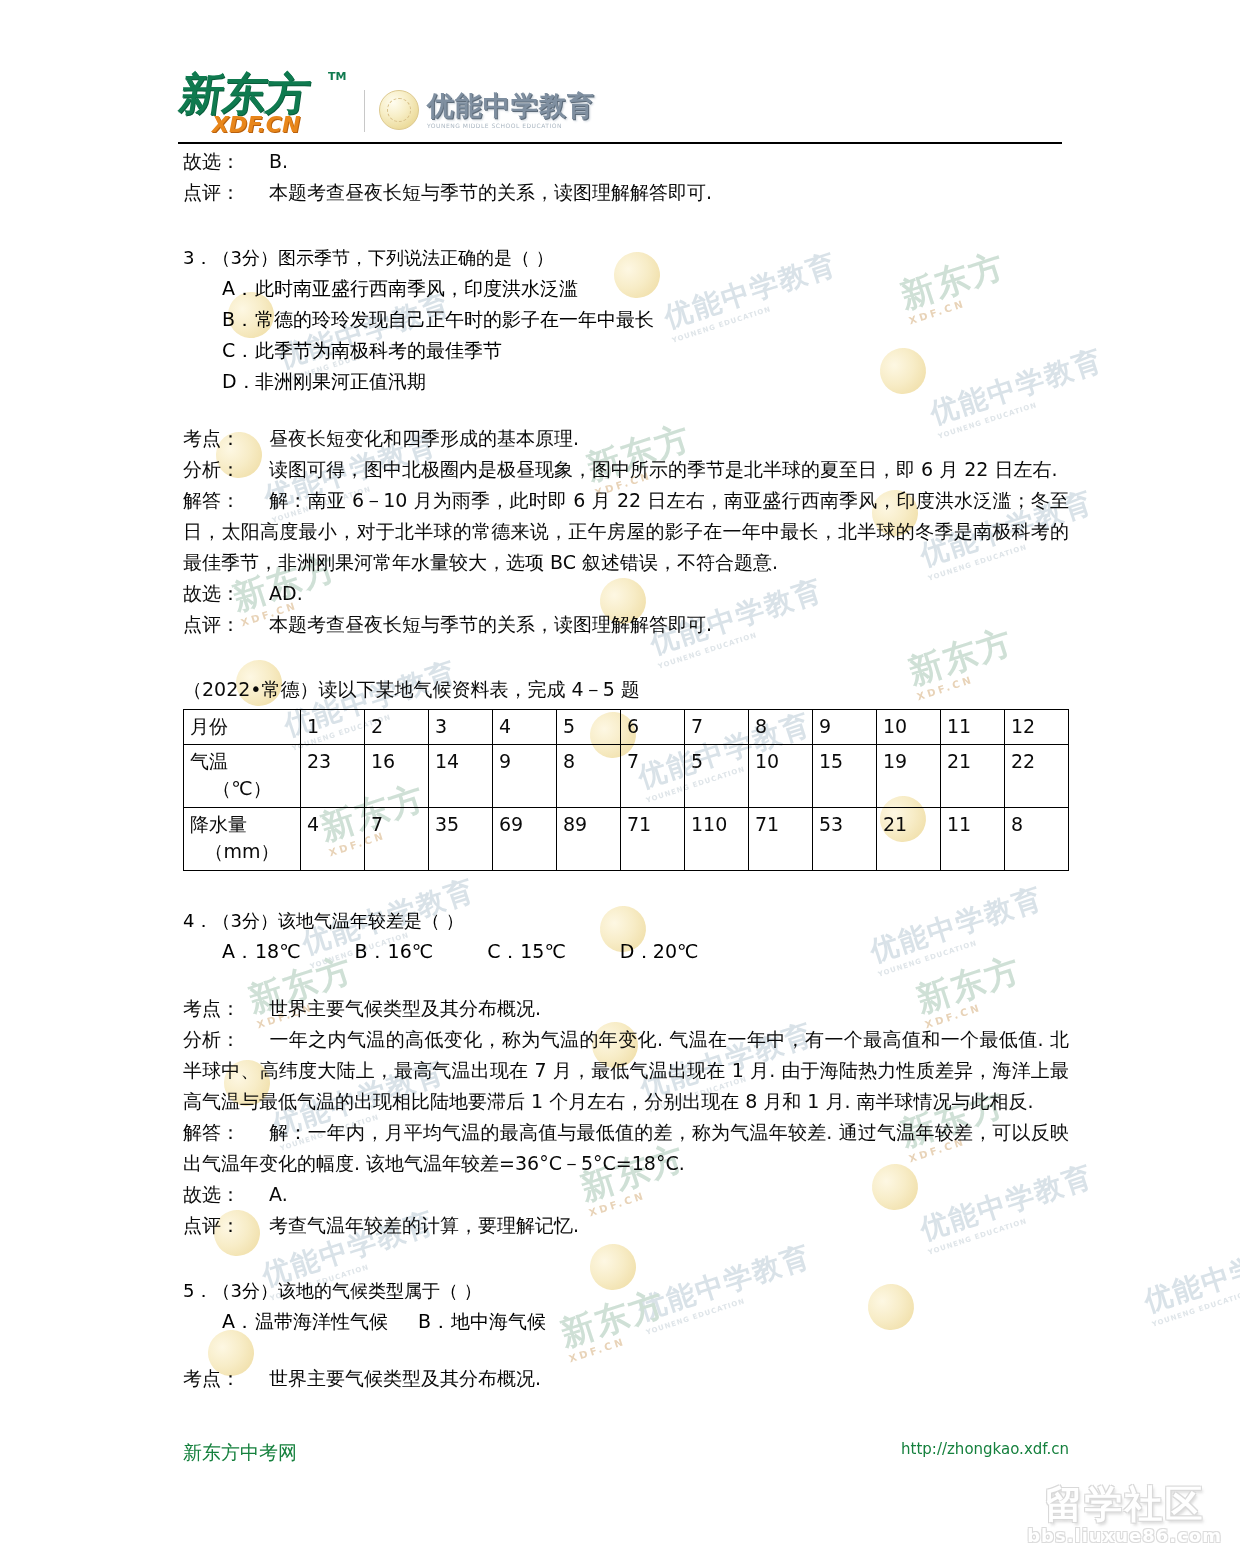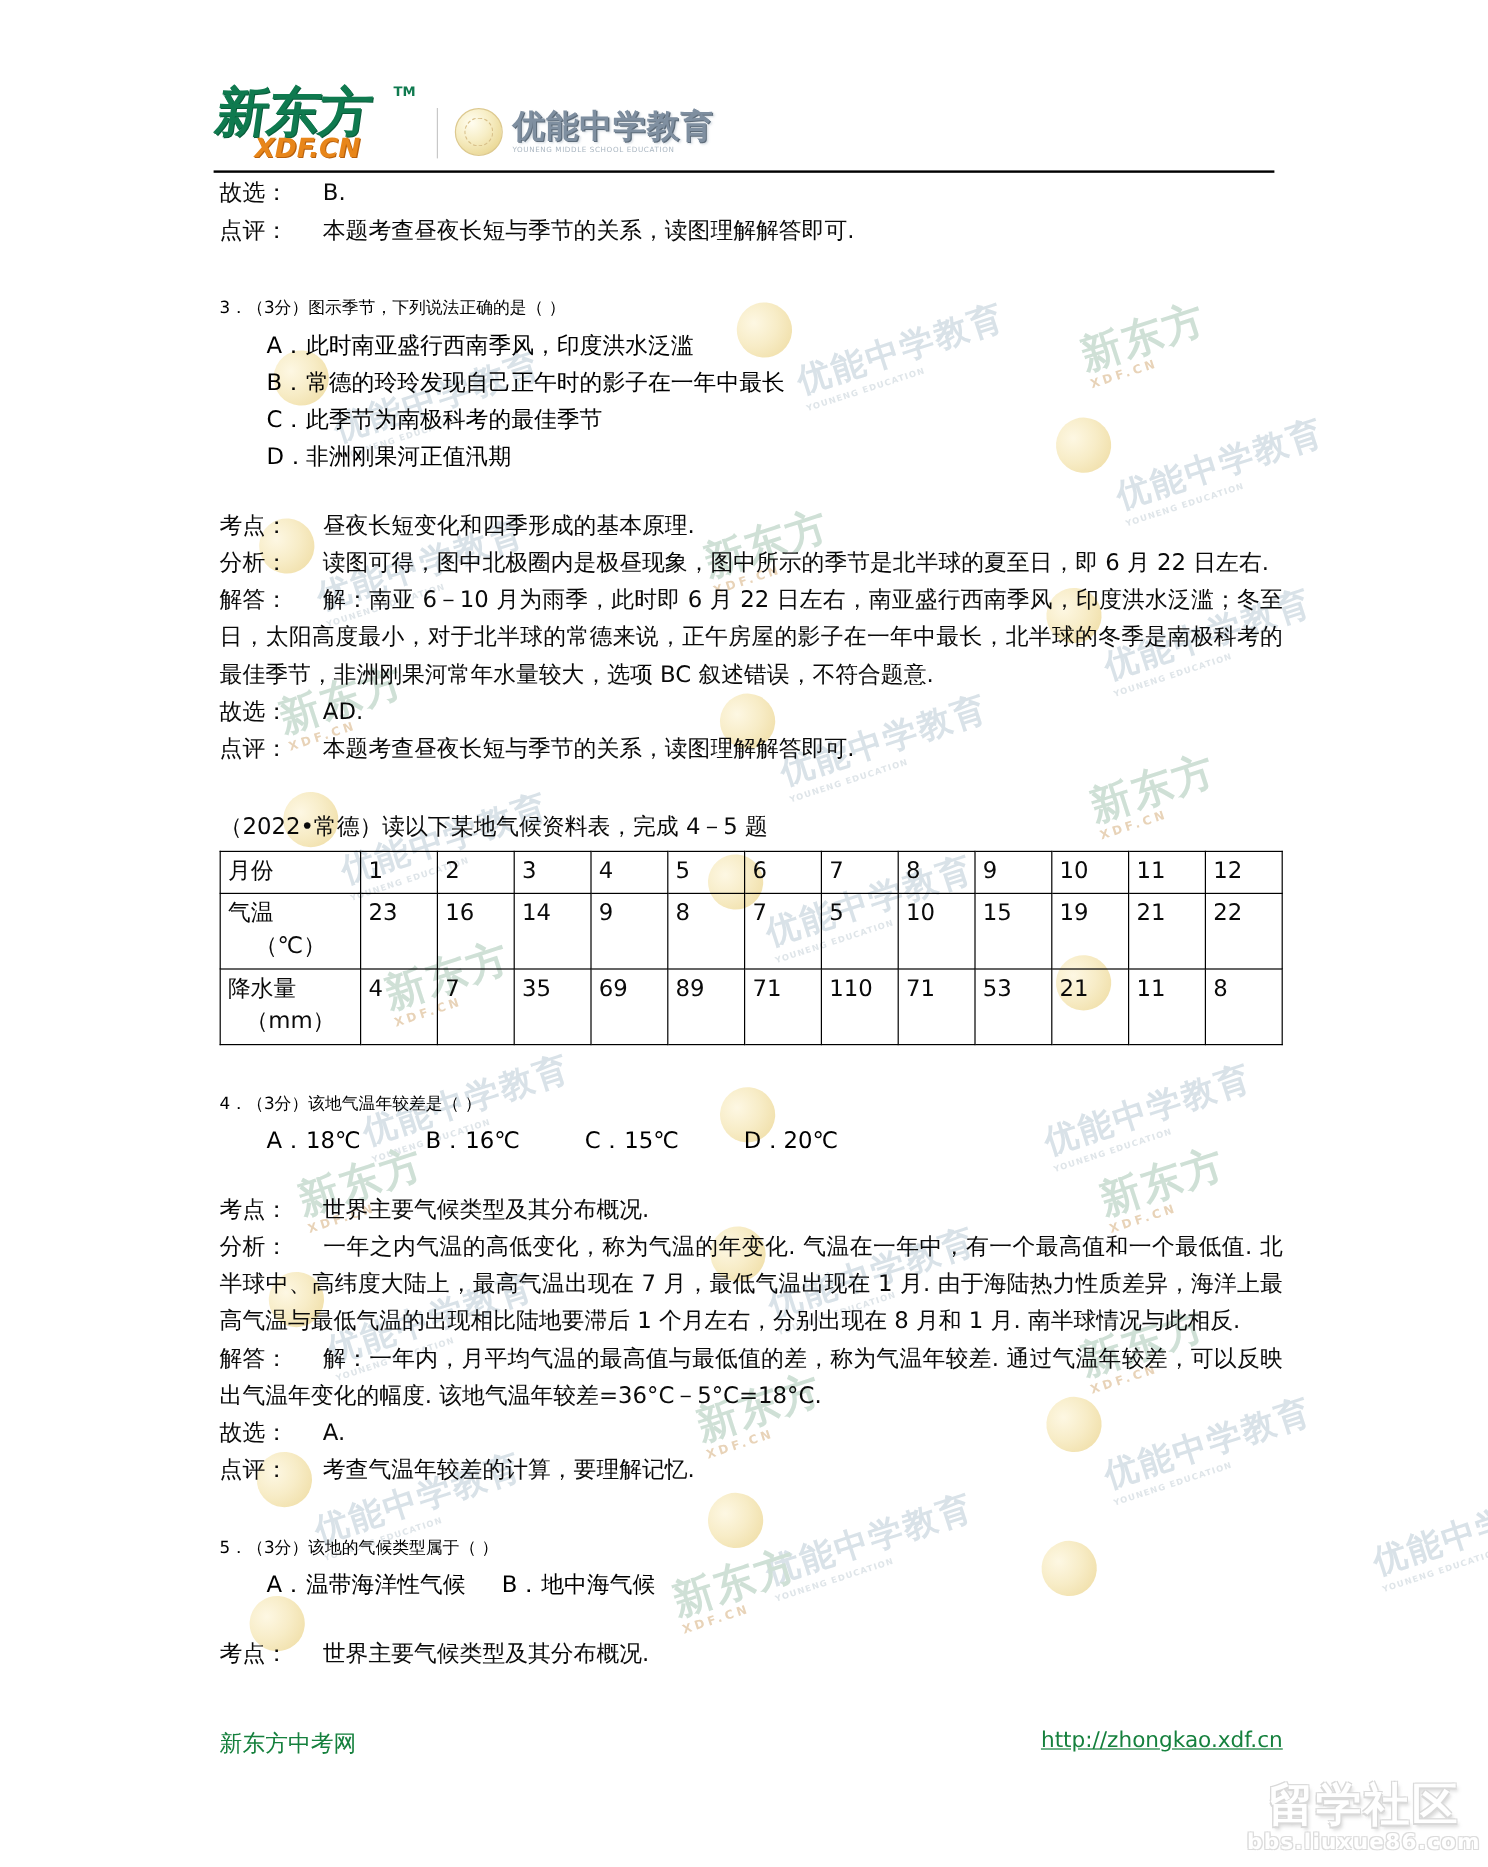--- a/index.html
+++ b/index.html
@@ -84,21 +84,21 @@
     white-space:pre-wrap;
   }
   .para{
     font-size:19px;line-height:31px;color:#0a0a0a;
     text-align:justify;text-justify:inter-ideograph;
   }
   .gap-m{height:26px;}
   .gap-l{height:34px;}
   .opt{font-size:19px;line-height:31px;padding-left:39px;}
   .opt .k{display:inline-block;width:33px;}
-  .q{font-size:14px;line-height:31px;}
+  .q{font-size:18px;line-height:31px;}
   .lead{display:inline-block;width:86px;}
 
   
   table.climate{
     border-collapse:collapse;
     width:886px;
     table-layout:fixed;
     margin-top:4px;
   }
   table.climate td{
@@ -111,25 +111,25 @@
     color:#0a0a0a;
   }
   table.climate td.head{width:104px;}
   table.climate td.two{height:56px;}
   .unit{display:block;text-align:center;}
   .rowlabel{display:block;}
 
   
   .footer{position:absolute;left:183px;top:1440px;width:886px;z-index:2;display:flex;justify-content:space-between;}
   .footer .fl{color:#15803d;font-size:19px;}
-  .footer .fr{color:#15803d;font-size:18px;font-family:"DejaVu Sans","Liberation Sans",sans-serif;text-decoration:underline;}
+  .footer .fr{color:#15803d;font-size:15px;font-family:"DejaVu Sans","Liberation Sans",sans-serif;}
 
   
   .bigwm{
-    position:absolute;right:6px;bottom:10px;z-index:1;text-align:center;
+    position:absolute;right:18px;bottom:10px;z-index:1;text-align:center;
     font-family:"DejaVu Sans","Liberation Sans",sans-serif;
   }
   .bigwm .t1{
     font-size:38px;font-weight:bold;color:#ffffff;letter-spacing:2px;line-height:1;
     text-shadow:
       -1px -1px 0 #d9d9d9, 1px -1px 0 #d9d9d9,
       -1px 1px 0 #d9d9d9, 1px 1px 0 #d9d9d9,
       2px 3px 3px rgba(150,150,150,.35);
   }
   .bigwm .t2{

